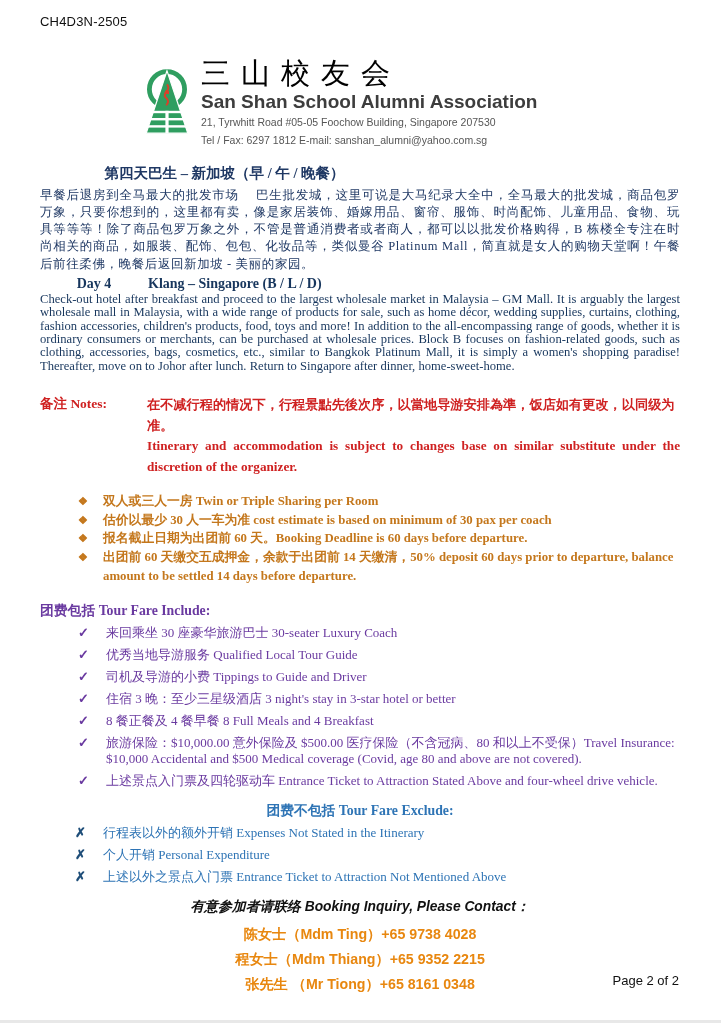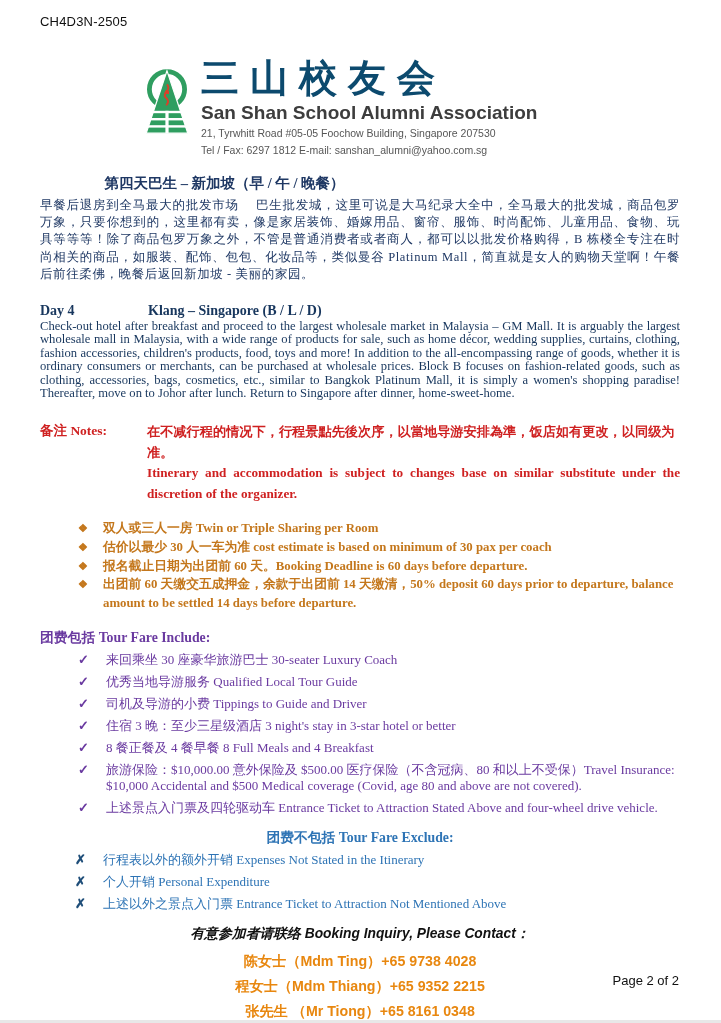--- a/index.html
+++ b/index.html
@@ -13,41 +13,41 @@
   .doc-code {
     padding:14px 0 0 40px;
     font-family:"Liberation Sans","DejaVu Sans",sans-serif;
     font-size:13px; color:#111; letter-spacing:0.2px;
   }
   
   .letterhead { display:flex; margin:28px 0 0 143px; }
   .logo { width:48px; height:86px; flex:0 0 48px; margin-top:2px; }
   .head-text { margin-left:10px; }
   .org-cn {
-    font-size:38px; font-weight:bold; color:#0c4a6e;
+    font-size:29px; font-weight:normal; color:#000000;
     letter-spacing:11px; line-height:1.15; white-space:nowrap;
   }
   .org-en {
     font-family:"Liberation Sans","DejaVu Sans",sans-serif;
     font-size:19px; font-weight:bold; color:#3d3d3d; line-height:1.15; margin-top:1px;
     white-space:nowrap;
   }
   .addr {
     font-family:"Liberation Sans","DejaVu Sans",sans-serif;
     font-size:10.5px; color:#565656; line-height:1.5; margin-top:2px; white-space:nowrap;
   }
   
   .content { padding:0 41px 0 40px; }
   .day-row { display:flex; margin-top:15px; font-weight:bold; font-size:14.5px; color:#1f3864;text-align:right; }
   .day-row .day-label { width:108px; flex:0 0 108px; }
   .body-cn {
     margin-top:4px; font-size:12.5px; line-height:17.2px; letter-spacing:0.6px;
     text-align:justify; color:#1f3864;
   }
-  .day-row-en { display:flex; margin-top:20px; font-weight:bold; font-size:14px; color:#17365d; }
+  .day-row-en { display:flex; margin-top:3px; font-weight:bold; font-size:14px; color:#17365d;text-align:center; }
   .day-row-en .day-label { width:108px; flex:0 0 108px; }
   .body-en {
     margin-top:1px; font-size:12.6px; line-height:13.4px;
     text-align:justify; color:#17365d;
   }
   
   .notes { display:flex; margin-top:22px; color:#cf2121; font-weight:bold; }
   .notes-label { width:107px; flex:0 0 107px; font-size:13.5px; }
   .notes-body { flex:1; font-size:13.2px; line-height:20.5px; }
   .notes-body .n-en { text-align:justify; }

